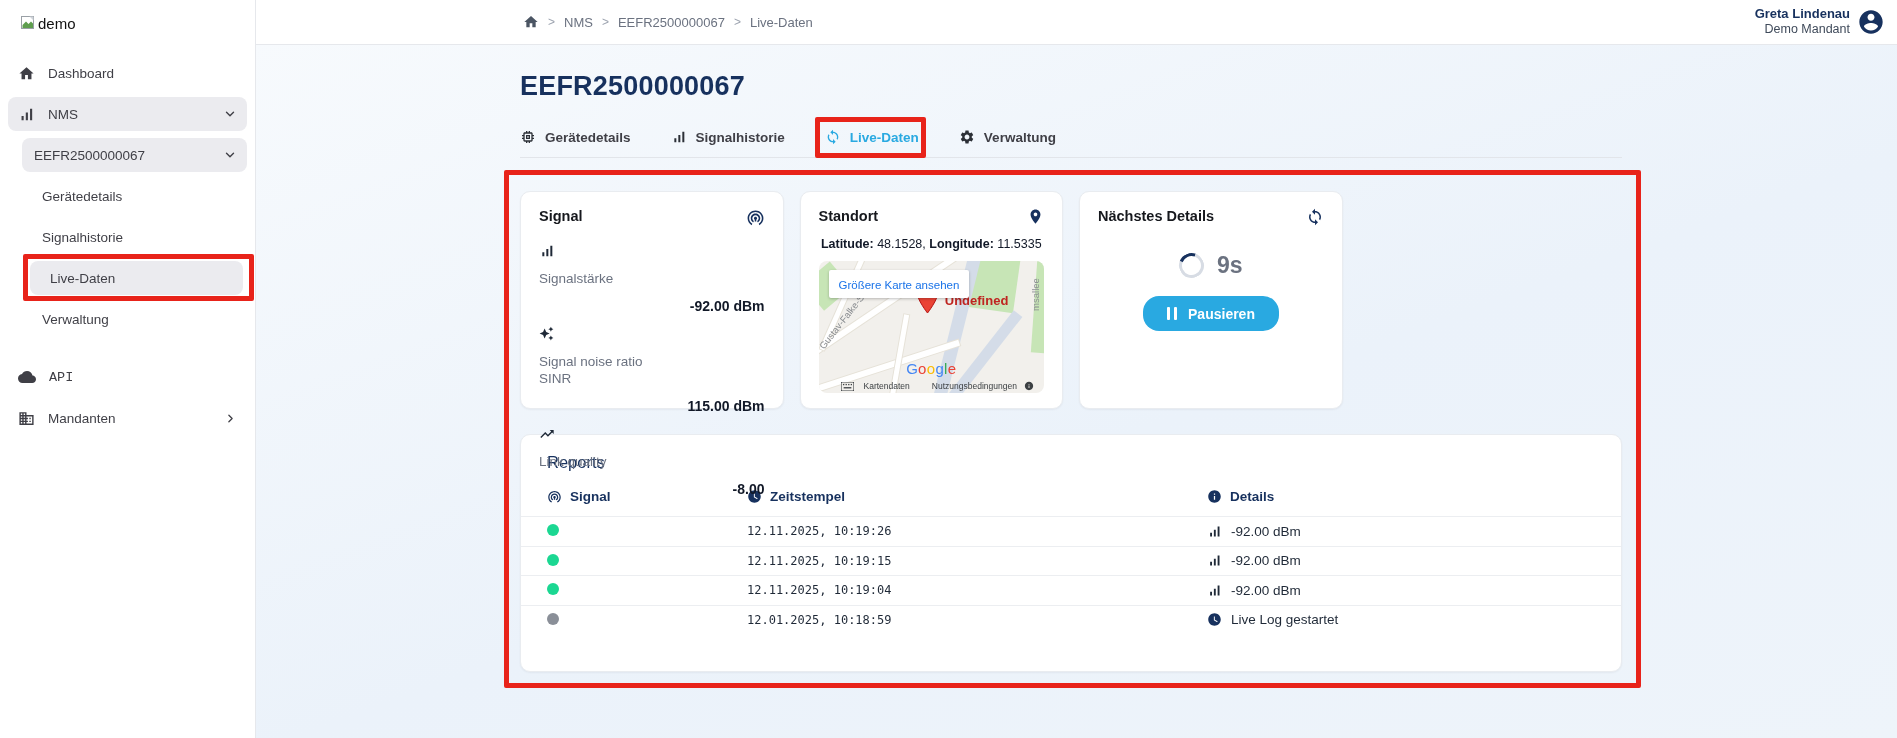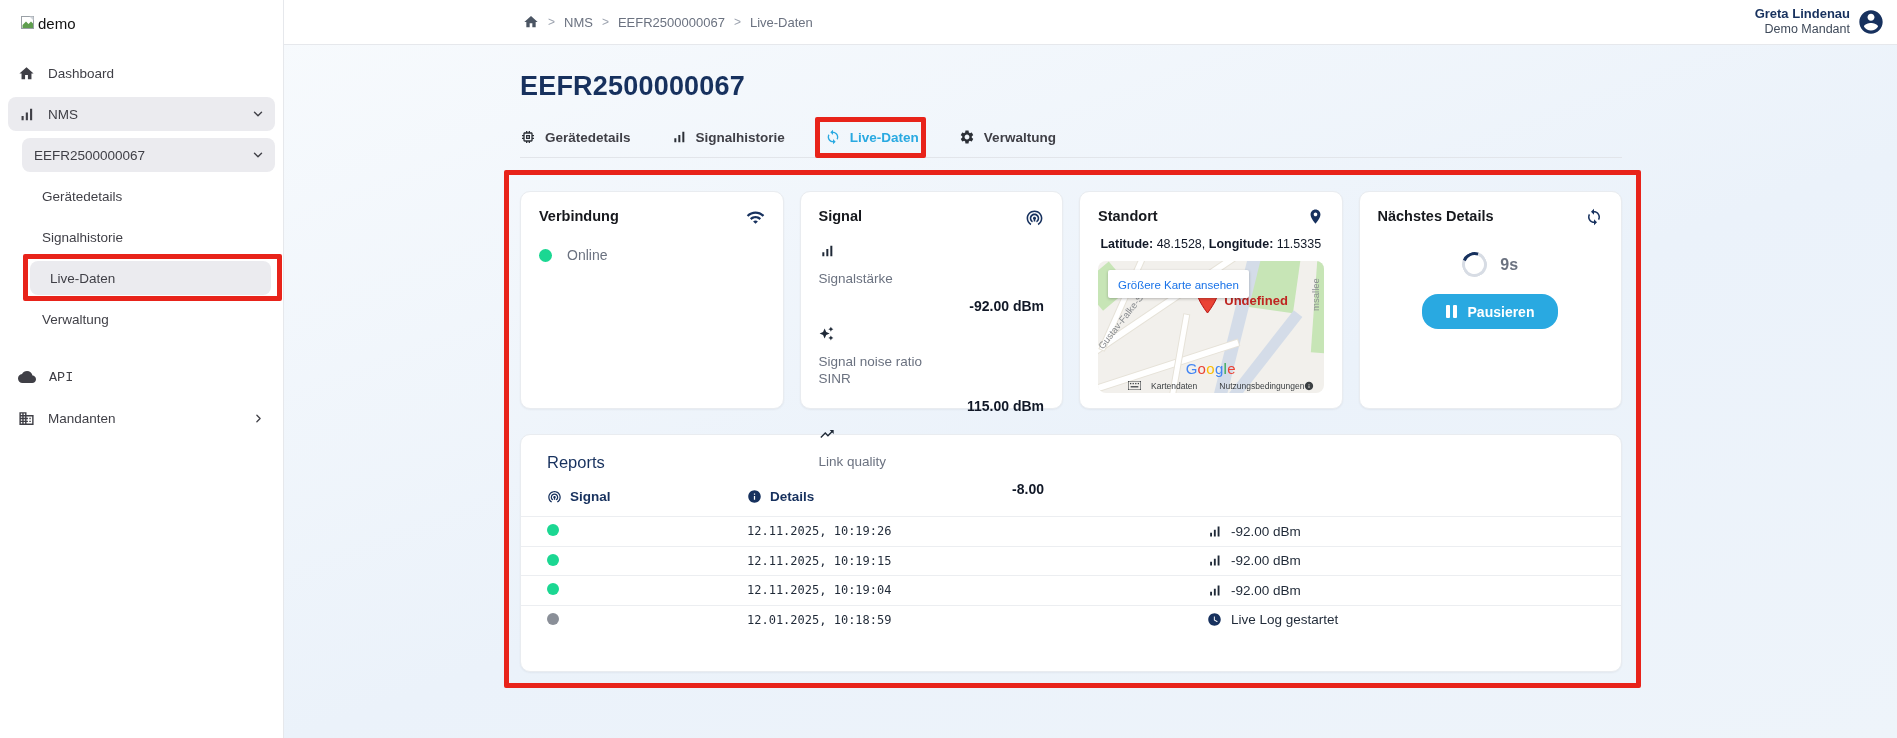--- a/index.html
+++ b/index.html
@@ -1,20 +1,20 @@
 <!DOCTYPE html>
 <html><head>
 <meta charset="utf-8">
 <style>
   * { margin:0; padding:0; box-sizing:border-box; }
   html,body { width:1897px; height:738px; overflow:hidden; }
   body { font-family:"Liberation Sans", sans-serif; background:#fff; position:relative; color:#1f2937; }
 
   
-  .sidebar { position:absolute; left:0; top:0; width:284px; height:738px; background:#fff; border-right:1px solid #e6e8ec; z-index:2; }
+  .sidebar { position:absolute; left:0; top:0; width:256px; height:738px; background:#fff; border-right:1px solid #e6e8ec; z-index:2; }
   .logo-row { height:46px; display:flex; align-items:center; padding:0 20px; gap:2px; }
   .logo-alt { font-size:15px; color:#111; }
   .side-nav { padding:10px 8px 0; }
   .nav-item { display:flex; align-items:center; height:34px; margin-bottom:7px; padding:0 10px; gap:13px; border-radius:8px; font-size:13.5px; color:#3f3f46; cursor:pointer; }
   .nav-item .glyph { display:flex; align-items:center; color:#3f3f46; }
   .nav-item.selected { background:#ebebef; }
   .nav-item.child { margin-left:14px; padding-left:12px; }
   .nav-item.leaf { padding-left:34px; }
   .nav-item.leaf-hl { background:#ebebef; margin-left:22px; padding-left:20px; margin-right:4px; position:relative; }
   .nav-item.gap-top { margin-top:24px;font-family:Liberation Mono, monospace; }
@@ -68,29 +68,29 @@
   .green { background:#c7e5b6; }
   .road-main { background:#d4dce8; }
   .road { background:#fff; box-shadow:0 0 0 1px #e6e2d8; }
   .map-link-box { position:absolute; left:10px; top:9px; background:#fff; padding:5px 10px; box-shadow:0 1px 3px rgba(0,0,0,.25); border-radius:2px; z-index:4; }
   .map-link { font-size:11.5px; color:#1a73e8; cursor:pointer; white-space:nowrap; }
   .street-diag { position:absolute; left:-12px; top:52px; transform:rotate(-52deg); font-size:9.5px; color:#8a8d91; z-index:2; white-space:nowrap; }
   .street-vert { position:absolute; right:-8px; top:28px; transform:rotate(-90deg); font-size:9.5px; color:#8a8d91; z-index:2; }
   .marker { position:absolute; left:43%; top:20px; z-index:3; }
   .marker-label { position:absolute; left:56%; top:32px; font-size:13px; font-weight:600; color:#bf2420; z-index:3; white-space:nowrap; }
   .gmap-logo { position:absolute; left:50%; transform:translateX(-50%); bottom:16px; font-size:15px; font-weight:500; letter-spacing:.3px; z-index:3; }
-  .map-footer { position:absolute; left:12px; right:0; bottom:2px; display:flex; font-size:8.5px; color:#3c4043; z-index:3; padding:0 6px; }
+  .map-footer { position:absolute; left:4px; right:0; bottom:2px; display:flex; align-items:center; font-size:8.5px; color:#3c4043; z-index:3; padding:0 6px; }
   .map-footer .kbd { margin-left:12px; display:flex; }
   .map-footer .f1 { margin-left:10px; }
   .map-footer .f2 { margin-left:22px; }
   .map-footer .fi { margin-left:auto; margin-right:4px; display:flex; }
 
   .countdown { margin-top:26px; display:flex; align-items:center; justify-content:center; gap:13px; }
   .spinner { width:25px; height:25px; border-radius:50%; border:3px solid #d7dce4; border-top-color:#17315e; transform:rotate(-25deg); }
-  .count-text { font-size:16px; font-weight:bold; color:#6b7280; }
+  .count-text { font-size:23px; font-weight:bold; color:#6b7280; }
   .pause-wrap { display:flex; justify-content:center; margin-top:17px; }
   .pause-btn { display:flex; align-items:center; gap:11px; background:#29a9e1; color:#fff; border:none; border-radius:16px; height:35px; padding:0 24px; font-size:14px; font-weight:bold; font-family:"Liberation Sans",sans-serif; cursor:pointer; }
   .pause-icon { display:flex; gap:3.5px; }
   .pause-icon i { display:block; width:3.5px; height:13px; background:#fff; border-radius:1px; }
 
   
   .reports { margin-top:25px; background:#fff; border:1px solid #e9ecf0; border-radius:10px; box-shadow:0 1px 2px rgba(16,24,40,.05); height:238px; padding:18px 0 0; }
   .reports-title { font-size:16.5px; font-weight:normal; color:#17315e; padding:0 26px; }
   .rt-grid { display:grid; grid-template-columns:200px 460px 1fr; align-items:center; padding:0 26px; }
   .rt-head { height:40px; margin-top:4px; }
@@ -257,34 +257,20 @@
         </span>
         <span>Verwaltung</span>
       </div>
     </div>
 
     <div class="anno-main-wrap">
       <span class="anno anno-main"></span>
 
       <div class="cards">
 
-        <div class="card">
-          <div class="card-head">
-            <span class="card-title">Verbindung</span>
-            <span class="glyph">
-              <svg width="19" height="19" viewBox="0 0 24 24" fill="currentColor">
-                  <path d="M1 9l2 2c4.97-4.97 13.03-4.97 18 0l2-2C16.93 2.93 7.08 2.93 1 9zm8 8l3 3 3-3c-1.65-1.66-4.34-1.66-6 0zm-4-4l2 2c2.76-2.76 7.24-2.76 10 0l2-2C15.14 9.14 8.87 9.14 5 13z"></path>
-                </svg>
-            </span>
-          </div>
-          <div class="status-row">
-            <span class="dot dot-green"></span>
-            <span class="status-text">Online</span>
-          </div>
-        </div>
 
         <div class="card">
           <div class="card-head">
             <span class="card-title">Signal</span>
             <span class="glyph">
               <svg width="19" height="19" viewBox="0 0 24 24" fill="currentColor">
                   <path d="M12 11c-1.1 0-2 .9-2 2 0 .74.4 1.38 1 1.72V17h2v-2.28c.6-.35 1-.98 1-1.72 0-1.1-.9-2-2-2zm6 2c0-3.31-2.69-6-6-6s-6 2.69-6 6c0 2.22 1.21 4.15 3 5.19l1-1.74c-1.19-.7-2-1.97-2-3.45 0-2.21 1.79-4 4-4s4 1.79 4 4c0 1.48-.81 2.75-2 3.45l1 1.74c1.79-1.04 3-2.97 3-5.19zM12 3C6.48 3 2 7.48 2 13c0 3.7 2.01 6.92 4.99 8.65l1-1.73C5.61 18.53 4 15.96 4 13c0-4.42 3.58-8 8-8s8 3.58 8 8c0 2.96-1.61 5.53-4 6.92l1 1.73c2.99-1.73 5-4.95 5-8.65 0-5.52-4.48-10-10-10z"></path>
                 </svg>
             </span>
           </div>
@@ -412,20 +398,28 @@
             <span class="glyph">
               <svg width="15" height="15" viewBox="0 0 24 24" fill="currentColor">
                   <path d="M12 11c-1.1 0-2 .9-2 2 0 .74.4 1.38 1 1.72V17h2v-2.28c.6-.35 1-.98 1-1.72 0-1.1-.9-2-2-2zm6 2c0-3.31-2.69-6-6-6s-6 2.69-6 6c0 2.22 1.21 4.15 3 5.19l1-1.74c-1.19-.7-2-1.97-2-3.45 0-2.21 1.79-4 4-4s4 1.79 4 4c0 1.48-.81 2.75-2 3.45l1 1.74c1.79-1.04 3-2.97 3-5.19zM12 3C6.48 3 2 7.48 2 13c0 3.7 2.01 6.92 4.99 8.65l1-1.73C5.61 18.53 4 15.96 4 13c0-4.42 3.58-8 8-8s8 3.58 8 8c0 2.96-1.61 5.53-4 6.92l1 1.73c2.99-1.73 5-4.95 5-8.65 0-5.52-4.48-10-10-10z"></path>
                 </svg>
             </span>
             <span>Signal</span>
           </div>
           <div class="hcell">
             <span class="glyph">
               <svg width="15" height="15" viewBox="0 0 24 24" fill="currentColor">
+                  <path d="M12 2C6.48 2 2 6.48 2 12s4.48 10 10 10 10-4.48 10-10S17.52 2 12 2zm4.2 14.2L11 13V7h1.5v5.2l4.5 2.7-.8 1.3z"></path>
+                </svg>
+            </span>
+            <span>Zeitstempel</span>
+          </div>
+          <div class="hcell">
+            <span class="glyph">
+              <svg width="15" height="15" viewBox="0 0 24 24" fill="currentColor">
                   <path d="M12 2C6.48 2 2 6.48 2 12s4.48 10 10 10 10-4.48 10-10S17.52 2 12 2zm1 15h-2v-6h2v6zm0-8h-2V7h2v2z"></path>
                 </svg>
             </span>
             <span>Details</span>
           </div>
         </div>
 
         <div class="rt-grid rt-row">
           <div><span class="dot dot-green" style="width:12px;height:12px;display:inline-block"></span></div>
           <div class="rt-ts">12.11.2025, 10:19:26</div>

